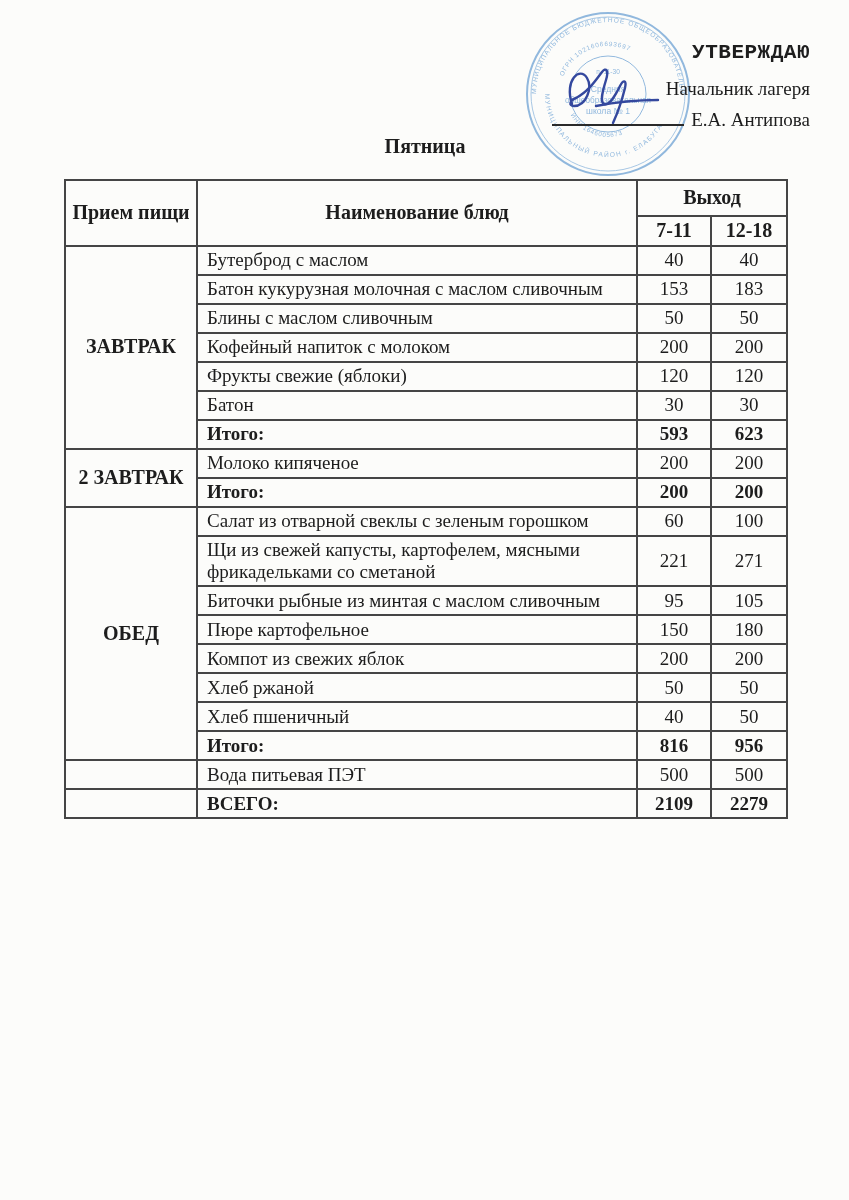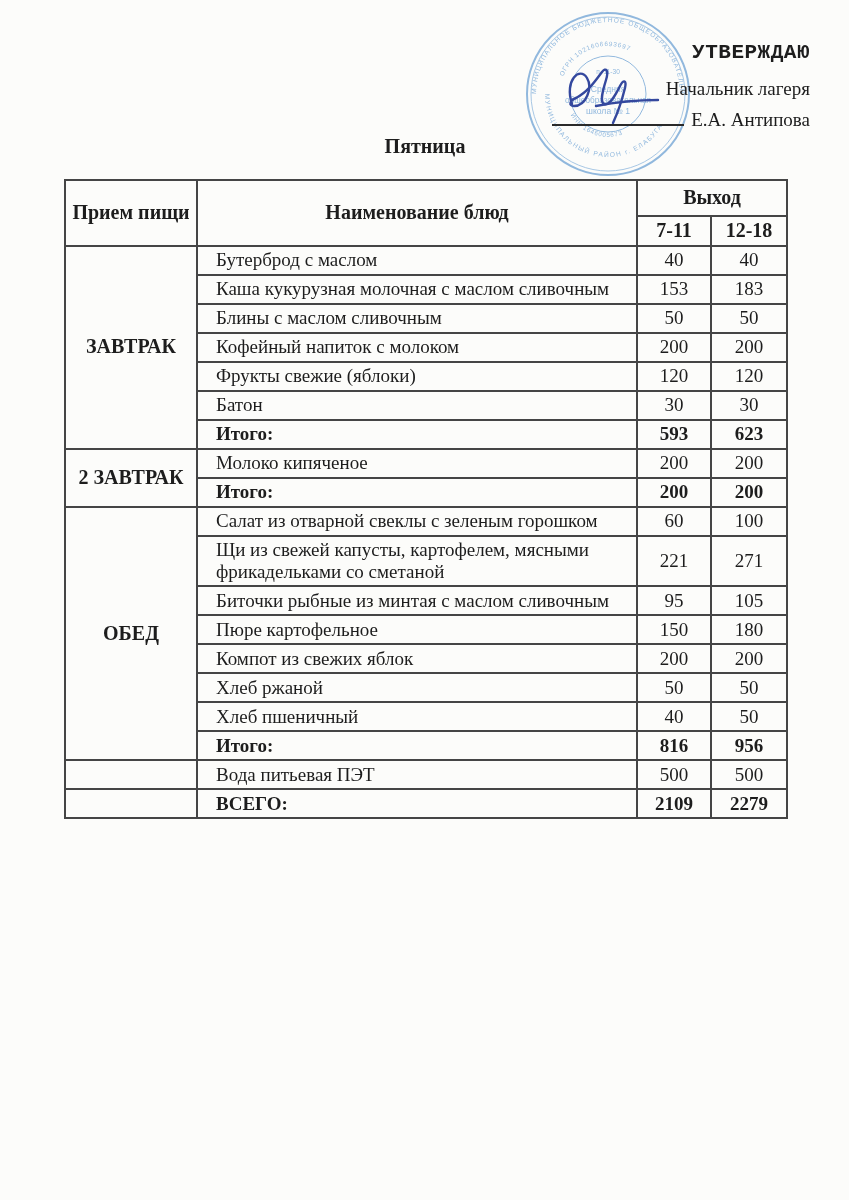--- a/index.html
+++ b/index.html
@@ -51,21 +51,21 @@
     border:2px solid #454545;
     padding:2px 6px;
     vertical-align:middle;
     line-height:1.18;
   }
   .menu-table thead th{font-weight:bold;text-align:center;font-size:20px;}
   .menu-table thead tr.h1{height:36px;}
   .menu-table thead tr.h2{height:26px;}
   .menu-table tbody tr{height:29px;}
   td.meal{font-weight:bold;text-align:center;font-size:20px;padding:2px 10px;}
-  td.dish{text-align:left;padding-left:18px;}
+  td.dish{text-align:left;padding-left:9px;}
   td.num{text-align:center;border-radius:12px;}
   tr.total td{font-weight:bold;}
   th.pr-cell{width:132px;}
 </style>
 </head>
 <body>
 
 <div class="page">
 
   <svg class="stamp-svg" viewBox="0 0 172 172">
@@ -139,21 +139,21 @@
       </tr>
     </thead>
     <tbody>
       <tr>
         <td class="meal" rowspan="7">ЗАВТРАК</td>
         <td class="dish">Бутерброд с маслом</td>
         <td class="num">40</td>
         <td class="num">40</td>
       </tr>
       <tr>
-        <td class="dish">Каша кукурузная молочная с маслом сливочным</td>
+        <td class="dish">Батон кукурузная молочная с маслом сливочным</td>
         <td class="num">153</td>
         <td class="num">183</td>
       </tr>
       <tr>
         <td class="dish">Блины с маслом сливочным</td>
         <td class="num">50</td>
         <td class="num">50</td>
       </tr>
       <tr>
         <td class="dish">Кофейный напиток с молоком</td>

